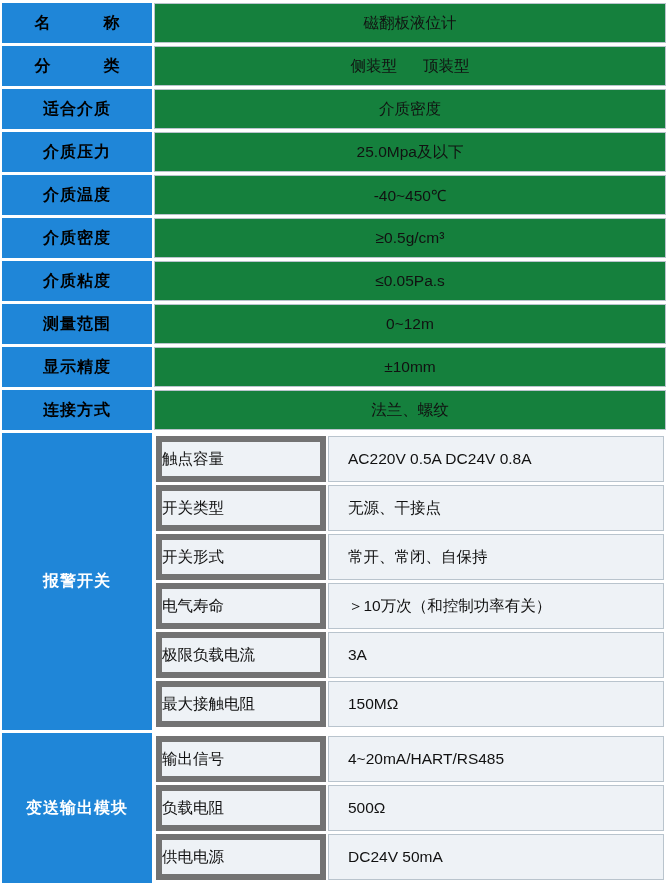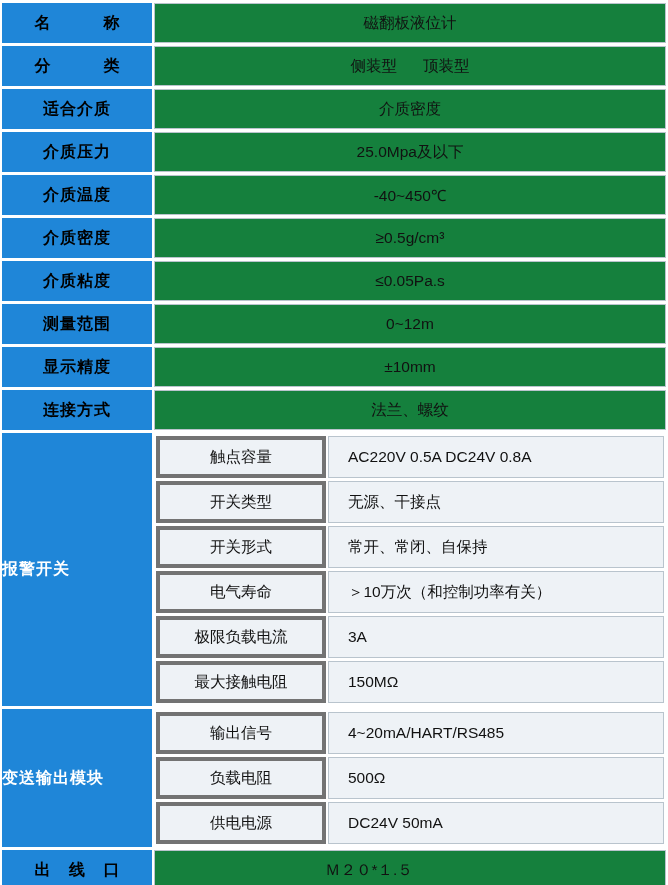--- a/index.html
+++ b/index.html
@@ -57,41 +57,41 @@
   }
   .sub-table {
     width: 100%;
     border-collapse: separate;
     border-spacing: 2px 3px;
     table-layout: fixed;
   }
   .sub-label {
     width: 170px;
     background: #eef2f6;
-    border: 4px solid #737373;
+    border: 6px solid #737373;
     font-size: 15.5px;
     height: 34px;
-    text-align: center;
+    text-align: left;
     color: #111;
   }
   .sub-value {
     background: #eef2f6;
     border: 1px solid #b9c4cd;
     font-size: 15.5px;
     height: 34px;
     text-align: left;
     padding-left: 19px;
     color: #111;
   }
   .group-label {
     background: #1f86d8;
     color: #fff;
     font-weight: bold;
     font-size: 16px;
-    text-align: left;
+    text-align: center;
     letter-spacing: 1px;
     vertical-align: middle;
   }
   .nested-holder {
     padding: 0;
   }
 </style>
 </head>
 <body>
 

